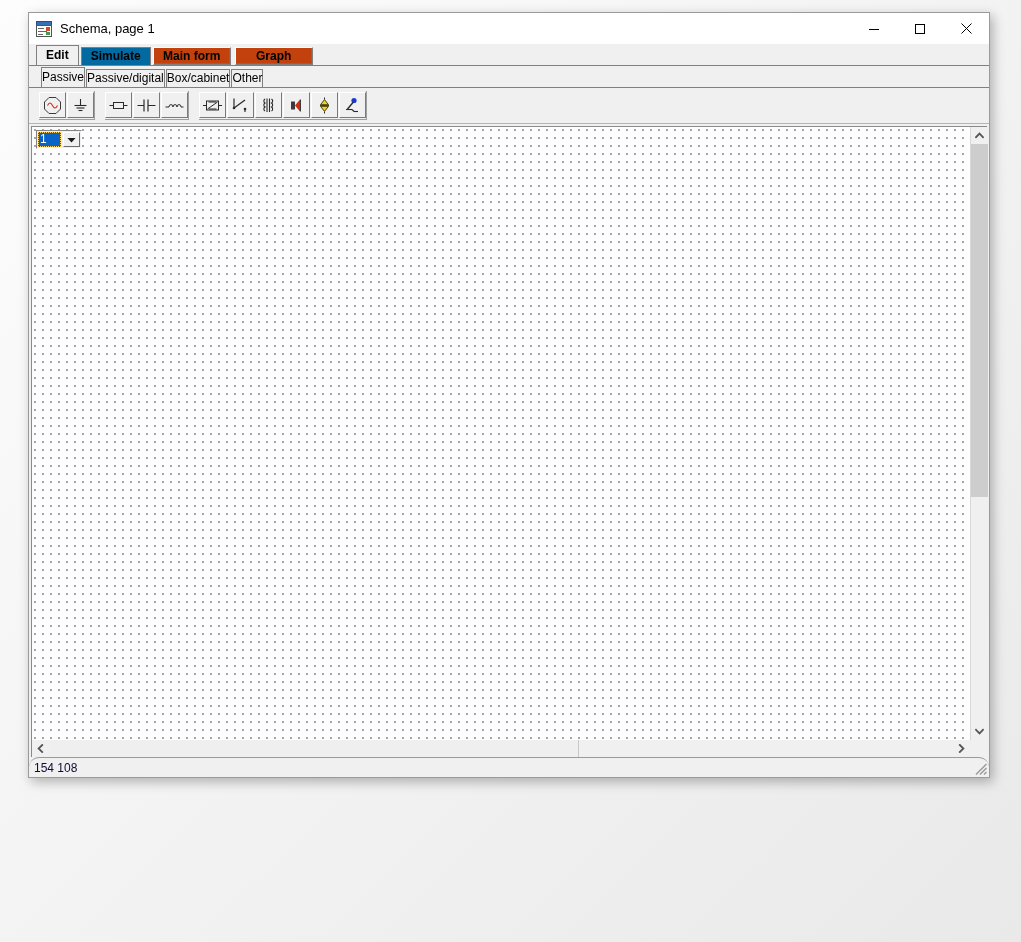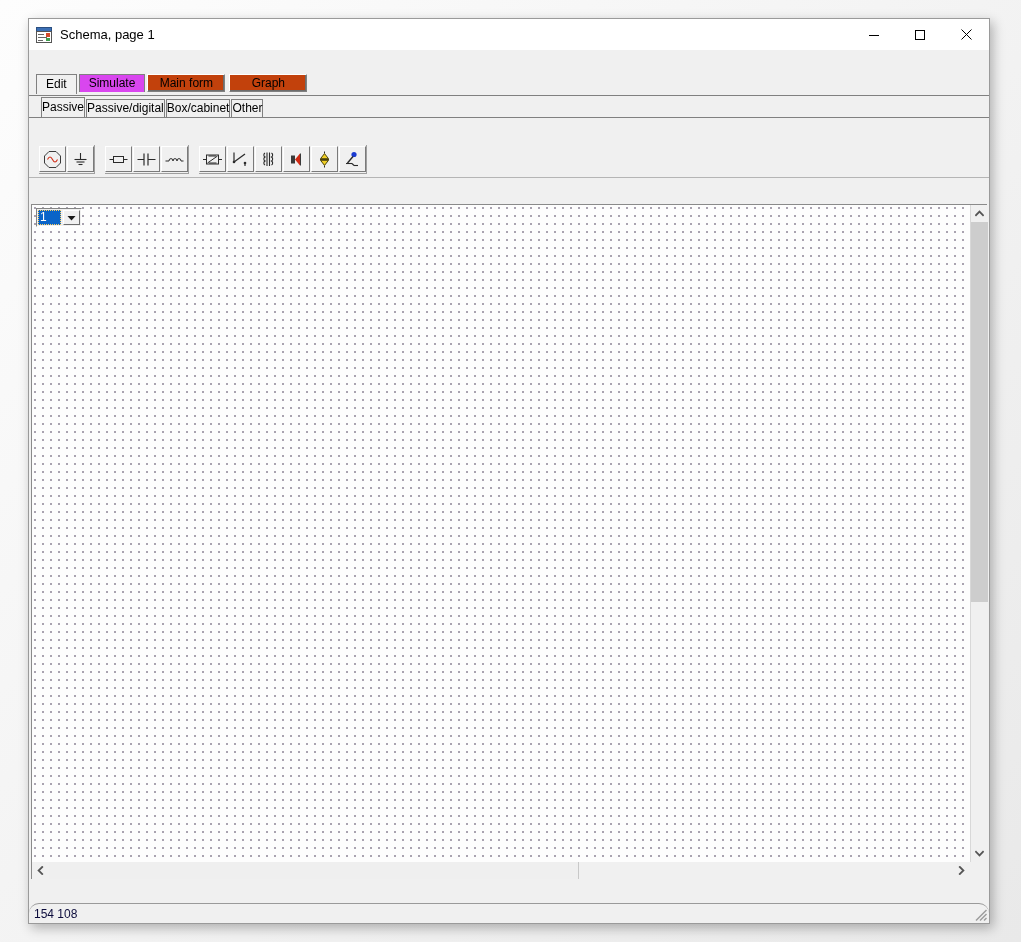--- a/index.html
+++ b/index.html
@@ -13,29 +13,28 @@
   #page {
     position: relative;
     width: 1021px;
     height: 942px;
     background: linear-gradient(135deg,#fdfdfd 0%,#f2f2f2 55%,#e9e9e9 100%);
   }
 
   
   .window {
     position: absolute;
-    left: 28px; top: 18px;
-    width: 962px; height: 906px;
+    left: 28px; top: 12px;
+    width: 962px; height: 766px;
     background: #f0f0f0;
     border: 1px solid #9a9a9a;
     box-sizing: border-box;
     box-shadow: 3px 4px 11px rgba(0,0,0,0.28);
     display: flex;
     flex-direction: column;
-    gap: 24px;
   }
 
   
   .titlebar {
     height: 31px;
     background: #ffffff;
     display: flex;
     align-items: center;
     flex: 0 0 auto;
     position: relative;
@@ -77,30 +76,32 @@
 
   
   .tabstrip-outer {
     flex: 0 0 auto;
     background: #f0f0f0;
     padding: 0;
   }
   .tabrow1 {
     height: 21px;
     display: flex;
+    align-items: flex-end;
     padding-left: 7px;
     position: relative;
+    font-weight: bold;
   }
   .tab1 {
     height: 18px;
     line-height: 17px;
     font-size: 12px;
     color: #000;
     padding: 0 9px;
-    background: #d946ef;
+    background: #0369a1;
     border: 1px solid #808080;
     border-bottom: none;
     box-sizing: border-box;
     margin-right: 2px;
     white-space: nowrap;
     position: relative;
   }
   .tab1.active {
     height: 20px;
     line-height: 19px;

